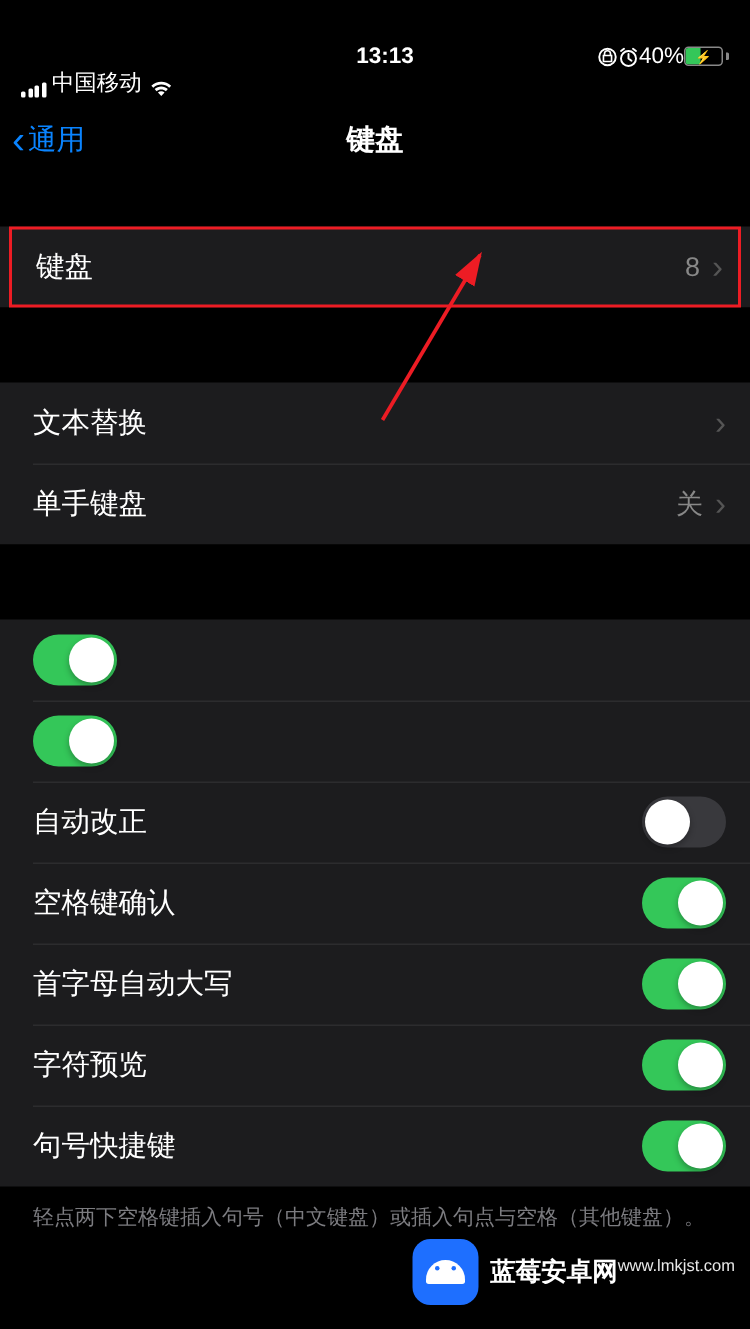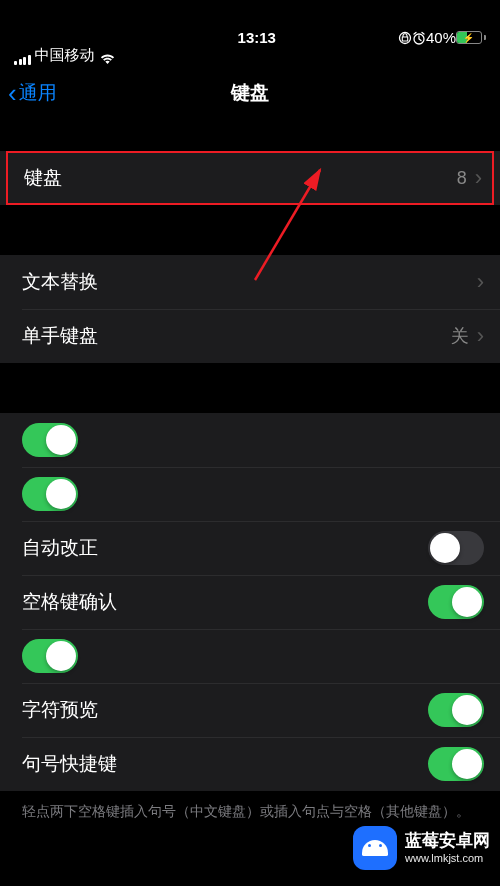--- a/index.html
+++ b/index.html
@@ -216,21 +216,21 @@
       background:#fff;
       border-radius:14px 14px 2px 2px;
       position:relative;
     }
     .wm-android::before,.wm-android::after{
       content:'';position:absolute;top:4px;width:3px;height:3px;background:#1e6fff;border-radius:50%;
     }
     .wm-android::before{left:6px}
     .wm-android::after{right:6px}
     .wm-text{
-      display:flex;flex-direction:column;line-height:1.2;
+      display:flex;flex-direction:row;line-height:1.2;
     }
     .wm-title{font-size:17px;font-weight:700;color:#fff}
     .wm-url{font-size:11px;color:#e8e8e8}
   </style>
 </head>
 <body>
 
 <div class="status-bar">
   <div class="status-left">
     <span class="signal-bars">
@@ -322,20 +322,21 @@
         <div class="toggle-knob"></div>
       </div>
   </div>
   <div class="settings-row">
     <span class="row-label">空格键确认</span>
     <div class="toggle toggle-on">
         <div class="toggle-knob"></div>
       </div>
   </div>
   <div class="settings-row">
+    <span class="row-label">首字母自动大写</span>
     <div class="toggle toggle-on">
         <div class="toggle-knob"></div>
       </div>
   </div>
   <div class="settings-row">
     <span class="row-label">字符预览</span>
     <div class="toggle toggle-on">
         <div class="toggle-knob"></div>
       </div>
   </div>

